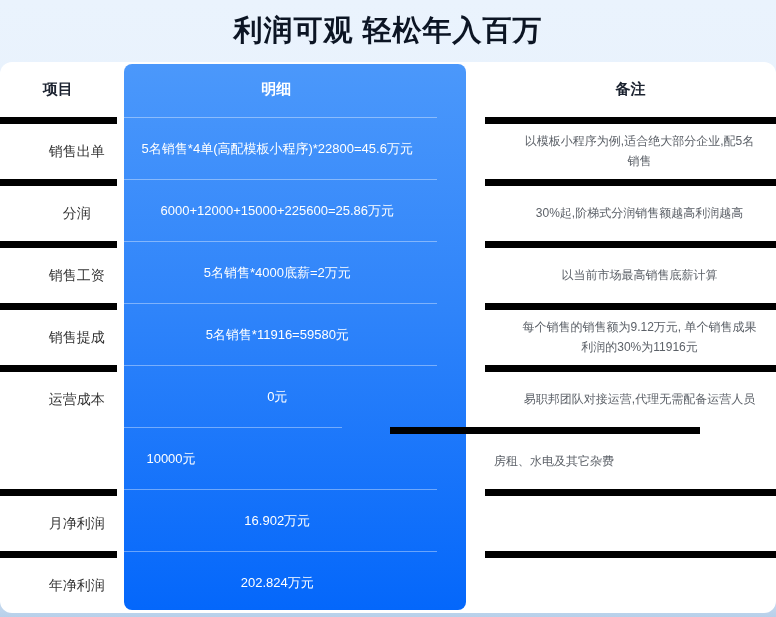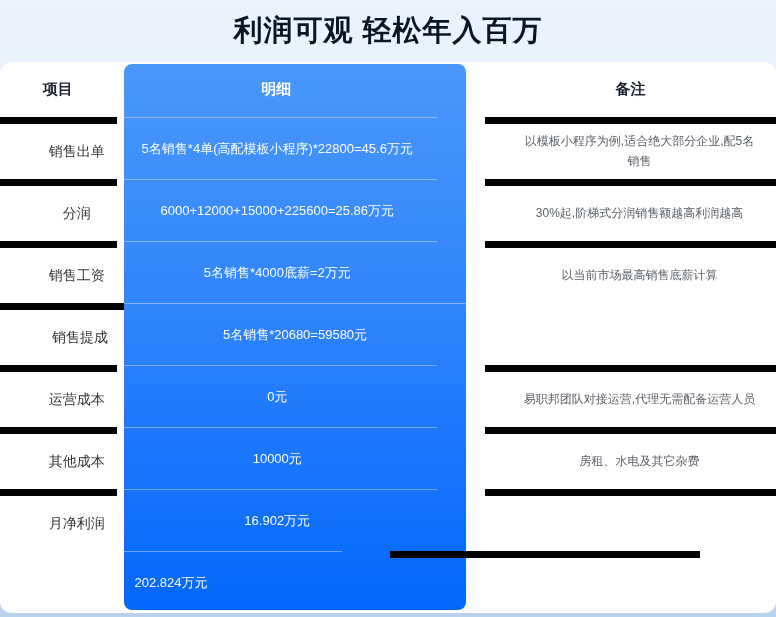--- a/index.html
+++ b/index.html
@@ -59,35 +59,36 @@
         <div class="c2">6000+12000+15000+225600=25.86万元</div>
         <div class="c3">30%起,阶梯式分润销售额越高利润越高</div>
       </div>
       <div class="row">
         <div class="c1">销售工资</div>
         <div class="c2">5名销售*4000底薪=2万元</div>
         <div class="c3">以当前市场最高销售底薪计算</div>
       </div>
       <div class="row">
         <div class="c1">销售提成</div>
-        <div class="c2">5名销售*20680=59580元</div>
+        <div class="c2">5名销售*11916=59580元</div>
+        <div class="c3">每个销售的销售额为9.12万元, 单个销售成果利润的30%为11916元</div>
       </div>
       <div class="row">
         <div class="c1">运营成本</div>
         <div class="c2">0元</div>
         <div class="c3">易职邦团队对接运营,代理无需配备运营人员</div>
       </div>
       <div class="row">
-        <div class="c1">其他成本</div>
         <div class="c2">10000元</div>
         <div class="c3">房租、水电及其它杂费</div>
       </div>
       <div class="row">
         <div class="c1">月净利润</div>
         <div class="c2">16.902万元</div>
         <div class="c3"></div>
       </div>
       <div class="row">
+        <div class="c1">年净利润</div>
         <div class="c2">202.824万元</div>
         <div class="c3"></div>
       </div>
     </div>
 </div>
 
 </body></html>

